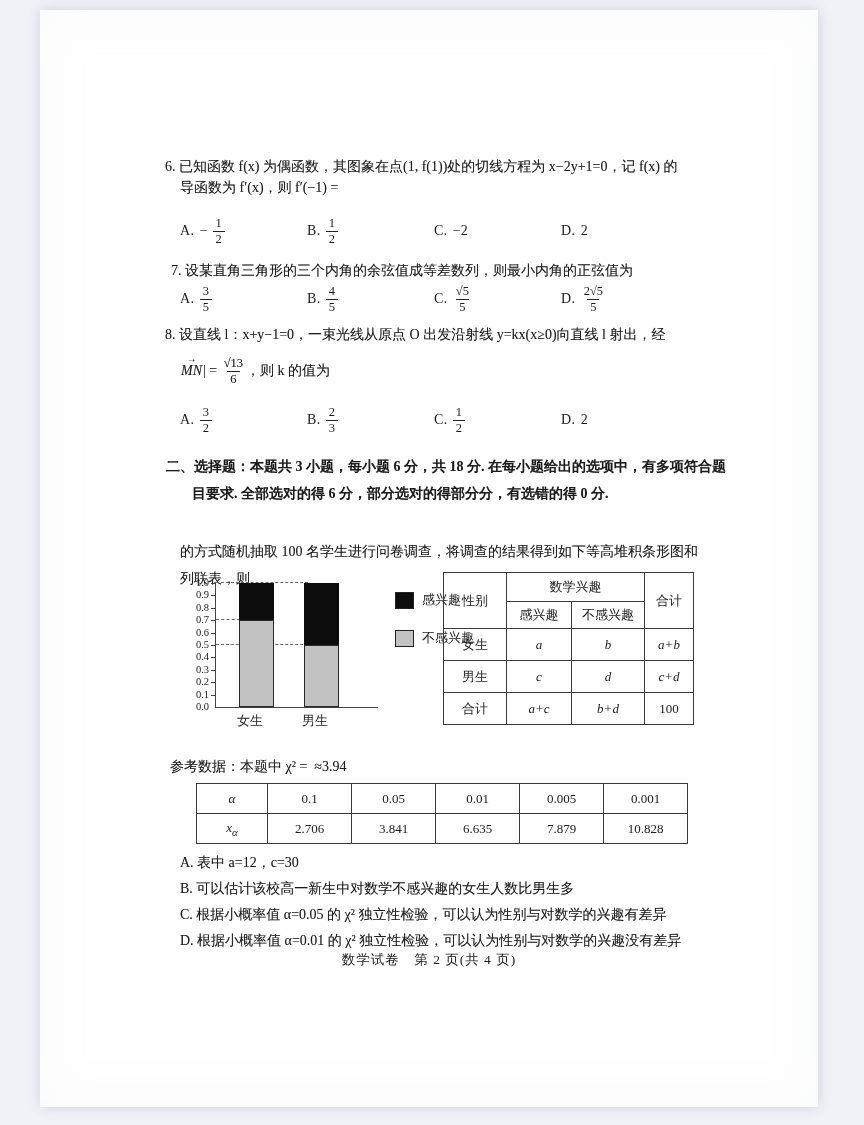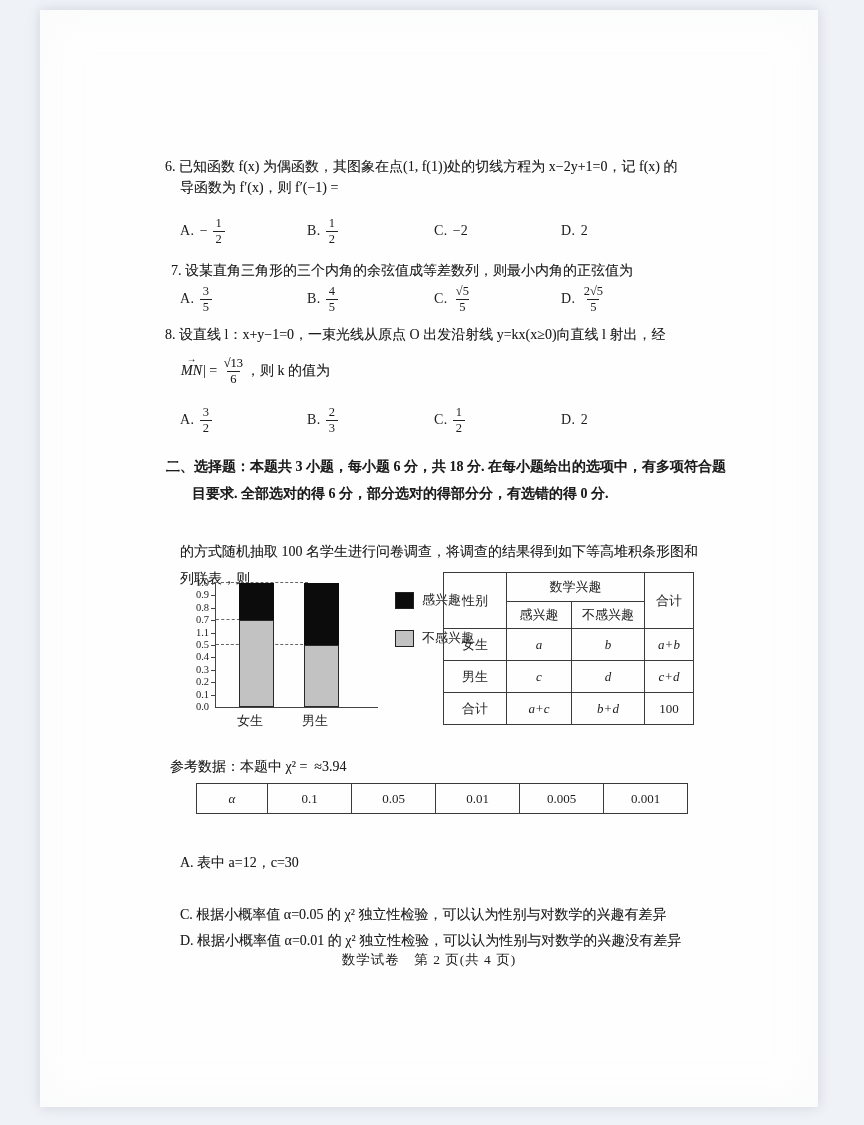--- a/index.html
+++ b/index.html
@@ -174,21 +174,21 @@
 
   <div class="abs tline" style="left:140px;top:532px;">的方式随机抽取 100 名学生进行问卷调查，将调查的结果得到如下等高堆积条形图和</div>
   <div class="abs tline" style="left:140px;top:559px;">列联表，则</div>
 
   <div class="abs chart" style="left:145px;top:566px;text-align:center;">
     <div class="yticks">
       <span>1.0</span>
       <span>0.9</span>
       <span>0.8</span>
       <span>0.7</span>
-      <span>1.1</span>
+      <span>0.6</span>
       <span>0.5</span>
       <span>0.4</span>
       <span>0.3</span>
       <span>0.2</span>
       <span>0.1</span>
       <span>0.0</span>
     </div>
     <div class="ytickmarks"></div>
     <div class="plot">
       <div class="gridline gl-0" style="bottom: 100%;"></div>
@@ -258,22 +258,31 @@
   <table class="atable abs" style="left:156px;top:773px;">
     <tbody>
         <tr>
       <td class="c0 m">α</td>
       <td class="cv">0.1</td>
       <td class="cv">0.05</td>
       <td class="cv">0.01</td>
       <td class="cv">0.005</td>
       <td class="cv">0.001</td>
     </tr>
+    <tr>
+      <td class="c0"><span class="m">x</span><sub class="m">α</sub></td>
+      <td class="cv">2.706</td>
+      <td class="cv">3.841</td>
+      <td class="cv">6.635</td>
+      <td class="cv">7.879</td>
+      <td class="cv">10.828</td>
+    </tr>
   </tbody>
     </table>
 
   <div class="abs tline" style="left:140px;top:843px;">A. 表中 a=12，c=30</div>
+  <div class="abs tline" style="left:140px;top:869px;">B. 可以估计该校高一新生中对数学不感兴趣的女生人数比男生多</div>
   <div class="abs tline" style="left:140px;top:895px;">C. 根据小概率值 α=0.05 的 χ² 独立性检验，可以认为性别与对数学的兴趣有差异</div>
   <div class="abs tline" style="left:140px;top:921px;">D. 根据小概率值 α=0.01 的 χ² 独立性检验，可以认为性别与对数学的兴趣没有差异</div>
 
   <div class="abs footer" style="left:0;top:941px;">数学试卷　第 2 页(共 4 页)</div>
 
 </div>
 
 </body></html>

